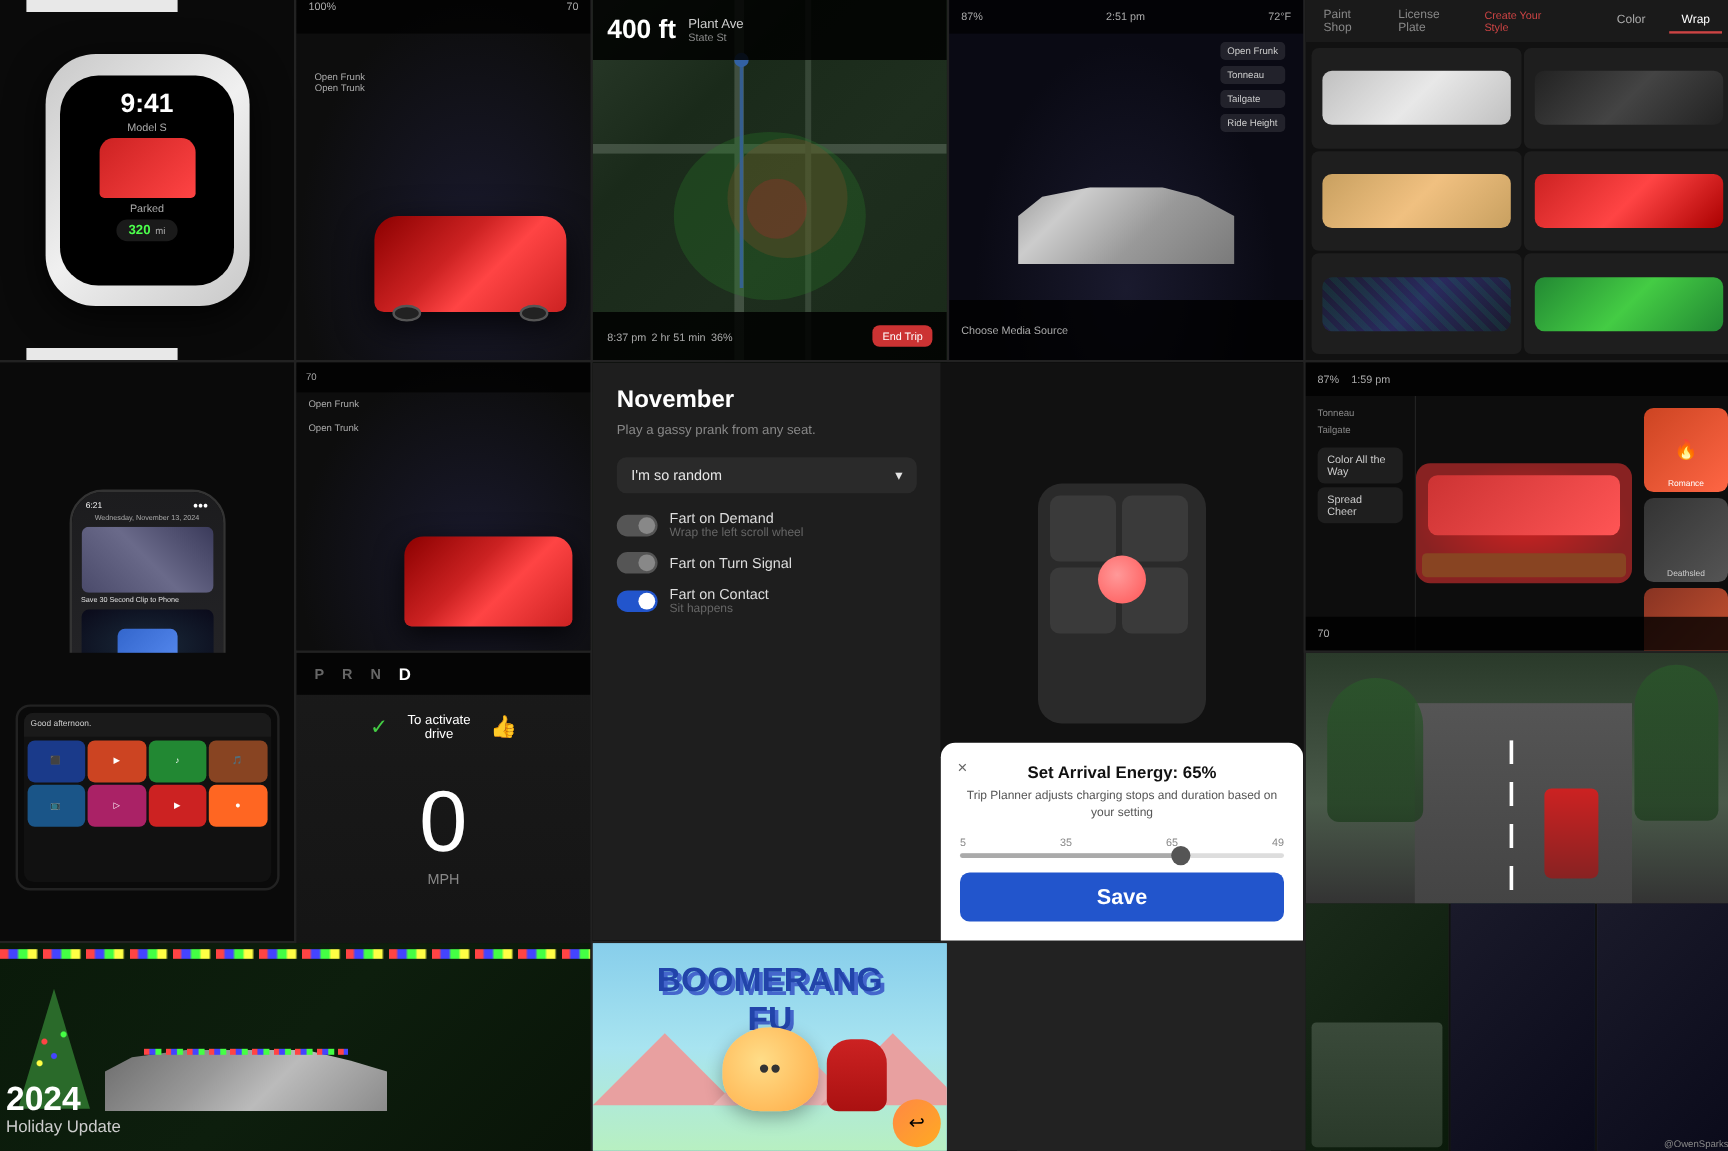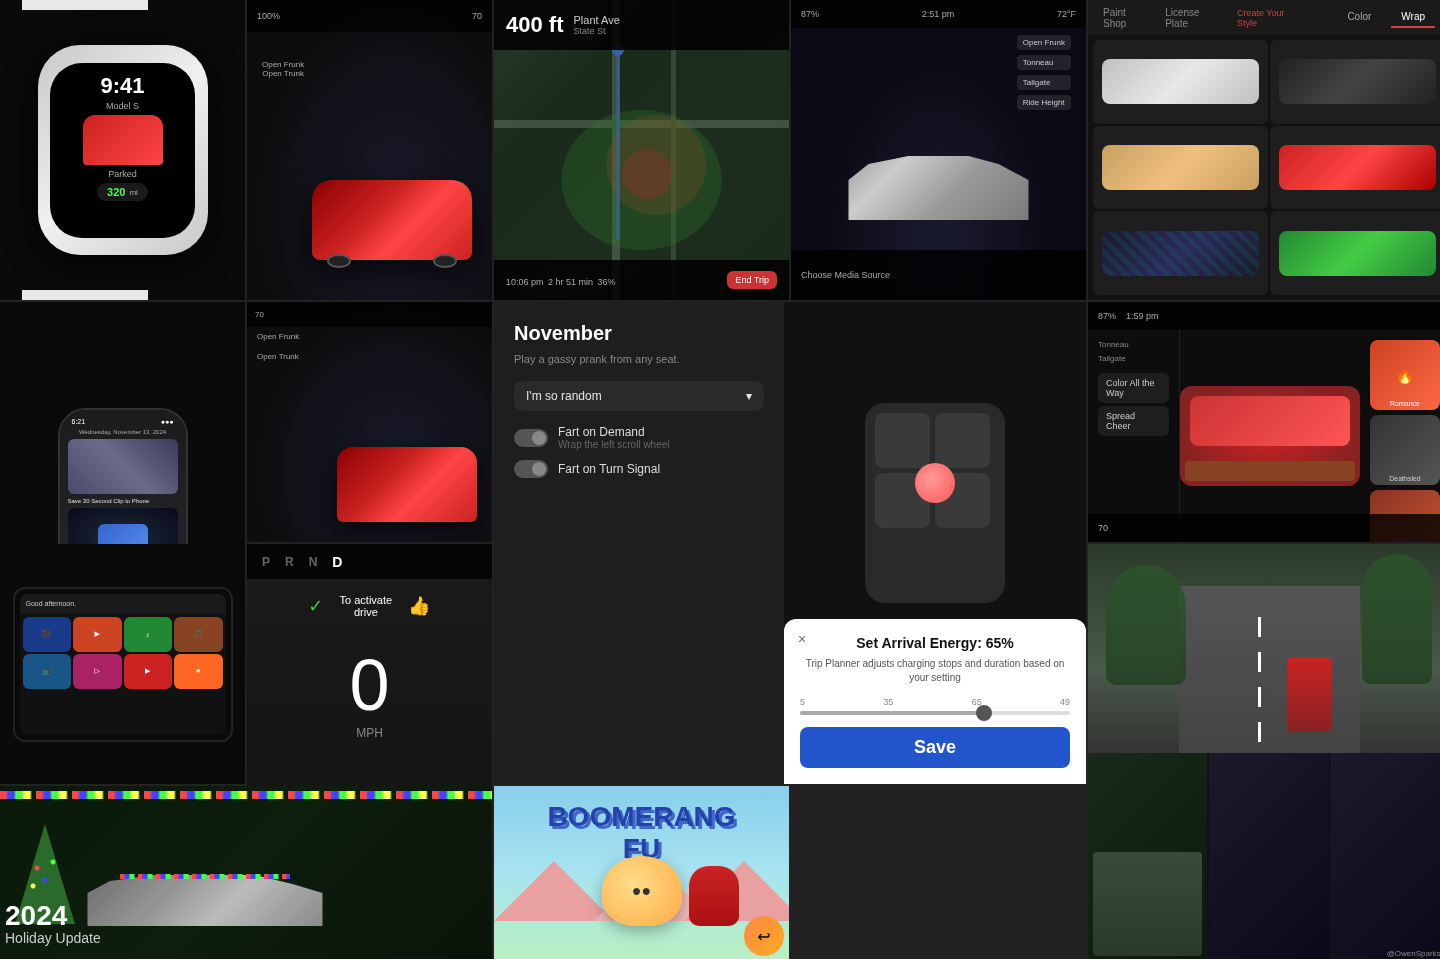--- a/index.html
+++ b/index.html
@@ -207,23 +207,23 @@
       background: radial-gradient(ellipse at 60% 70%, #1a1a2e 0%, #0d0d0d 70%);
     }
     .dash-top-bar {
       position: absolute;
       top: 0;
       left: 0;
       right: 0;
       height: 28px;
       background: rgba(0,0,0,0.7);
       display: flex;
-      align-items: center;
+      align-items: flex-start;
       justify-content: space-between;
-      padding: 16px 10px;
+      padding: 0 10px;
     }
     .dash-top-text {
       color: #aaa;
       font-size: 9px;
     }
     .dash-car-img {
       position: absolute;
       bottom: 20px;
       right: 20px;
       width: 160px;
@@ -1196,21 +1196,21 @@
     </div>
     <div class="map-nav-bar">
       <span class="map-dist">400 ft</span>
       <div>
         <div class="map-street">Plant Ave</div>
         <div style="color:#888;font-size:9px;">State St</div>
       </div>
     </div>
     <div class="map-bottom-bar">
       <div>
-        <span class="map-time">10:06 pm</span>
+        <span class="map-time">8:37 pm</span>
         <span class="map-time">2 hr 51 min</span>
         <span class="map-time">36%</span>
       </div>
       <div class="map-end-trip">End Trip</div>
     </div>
   </div>
 
   <div class="cell cell-cybertruck">
     <div class="cyber-bg"></div>
     <div class="cyber-top-bar">
@@ -1318,20 +1318,27 @@
         <div class="toggle-on"></div>
         <div>
           <div class="emissions-label">Fart on Demand</div>
           <div class="emissions-sublabel">Wrap the left scroll wheel</div>
         </div>
       </div>
       <div class="emissions-row">
         <div class="toggle-on"></div>
         <div>
           <div class="emissions-label">Fart on Turn Signal</div>
+        </div>
+      </div>
+      <div class="emissions-row">
+        <div class="toggle-blue"></div>
+        <div>
+          <div class="emissions-label">Fart on Contact</div>
+          <div class="emissions-sublabel">Sit happens</div>
         </div>
       </div>
     </div>
     <div class="seat-view">
       <div class="seat-diagram">
         <div class="seat-top">
           <div class="seat-item"></div>
           <div class="seat-item"></div>
           <div class="seat-item"></div>
           <div class="seat-item"></div>

